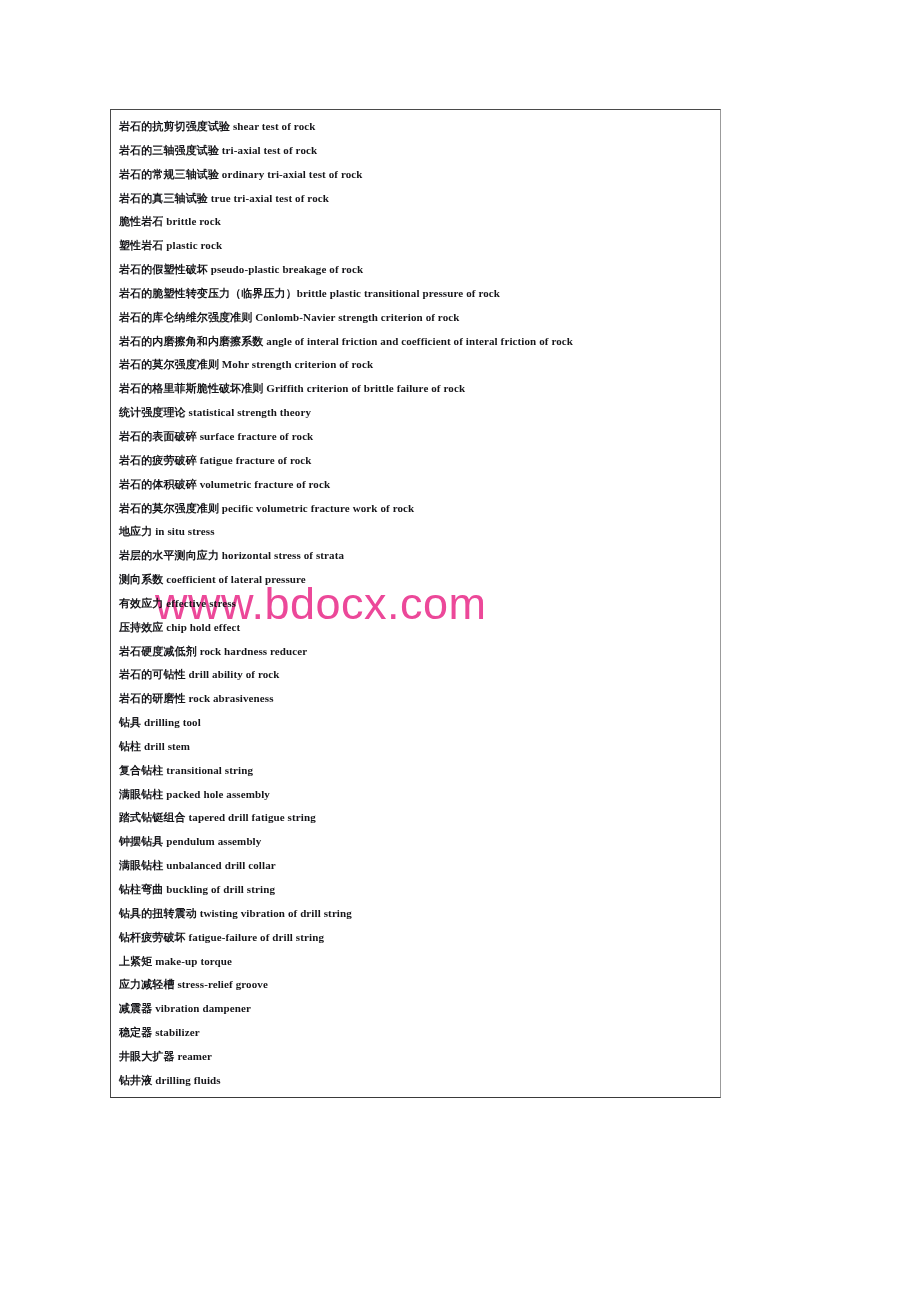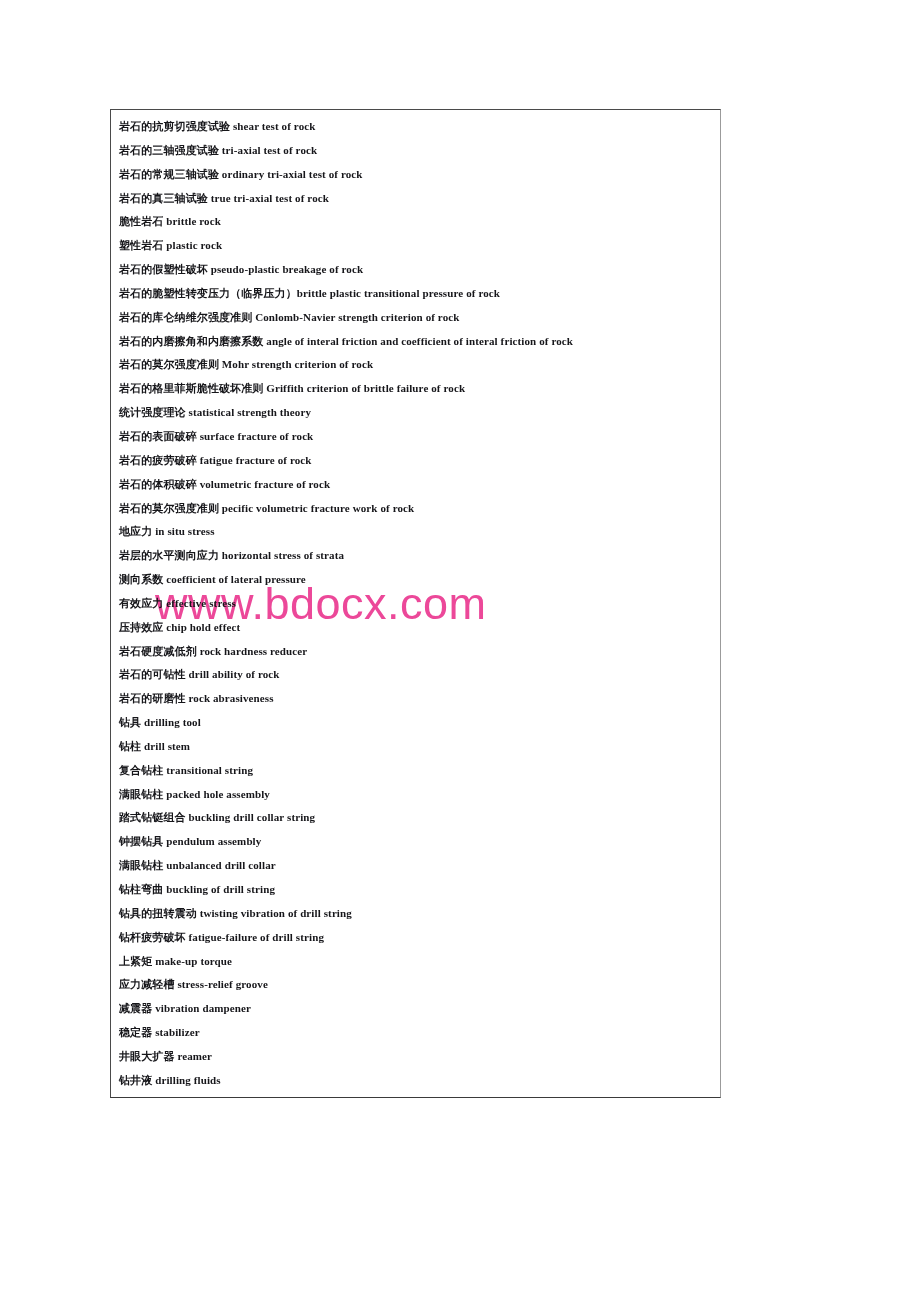--- a/index.html
+++ b/index.html
@@ -106,21 +106,21 @@
       <div class="entry">测向系数 coefficient of lateral pressure</div>
       <div class="entry">有效应力 effective stress</div>
       <div class="entry">压持效应 chip hold effect</div>
       <div class="entry">岩石硬度减低剂 rock hardness reducer</div>
       <div class="entry">岩石的可钻性 drill ability of rock</div>
       <div class="entry">岩石的研磨性 rock abrasiveness</div>
       <div class="entry">钻具 drilling tool</div>
       <div class="entry">钻柱 drill stem</div>
       <div class="entry">复合钻柱 transitional string</div>
       <div class="entry">满眼钻柱 packed hole assembly</div>
-      <div class="entry">踏式钻铤组合 buckling drill collar string</div>
+      <div class="entry">踏式钻铤组合 tapered drill fatigue string</div>
       <div class="entry">钟摆钻具 pendulum assembly</div>
       <div class="entry">满眼钻柱  unbalanced drill collar</div>
       <div class="entry">钻柱弯曲 buckling of drill string</div>
       <div class="entry">钻具的扭转震动 twisting vibration of drill string</div>
       <div class="entry">钻杆疲劳破坏 fatigue-failure of drill string</div>
       <div class="entry">上紧矩 make-up torque</div>
       <div class="entry">应力减轻槽 stress-relief groove</div>
       <div class="entry">减震器 vibration dampener</div>
       <div class="entry">稳定器 stabilizer</div>
       <div class="entry">井眼大扩器 reamer</div>

